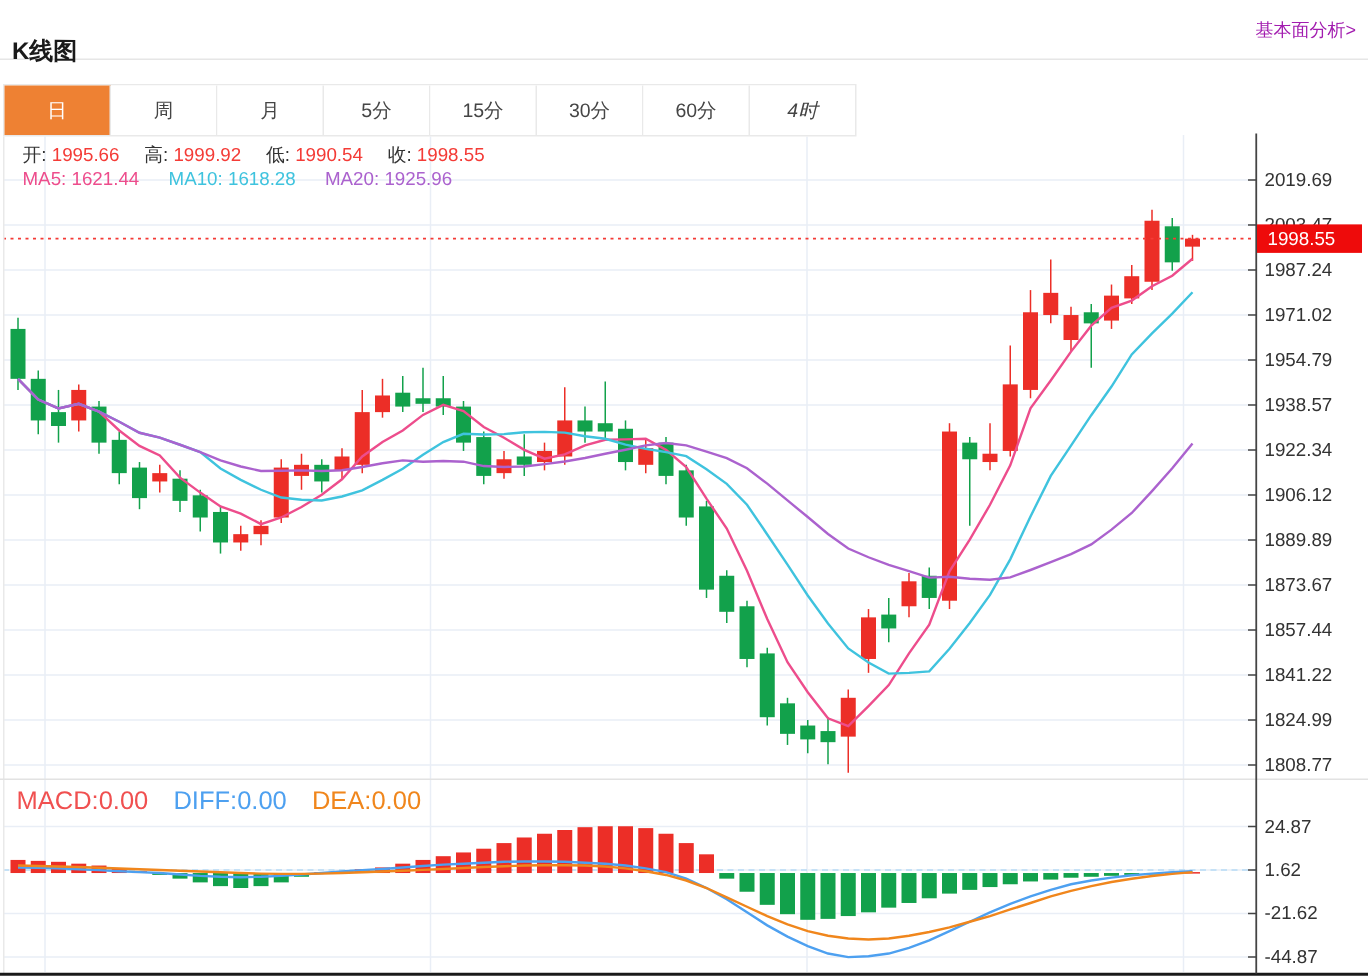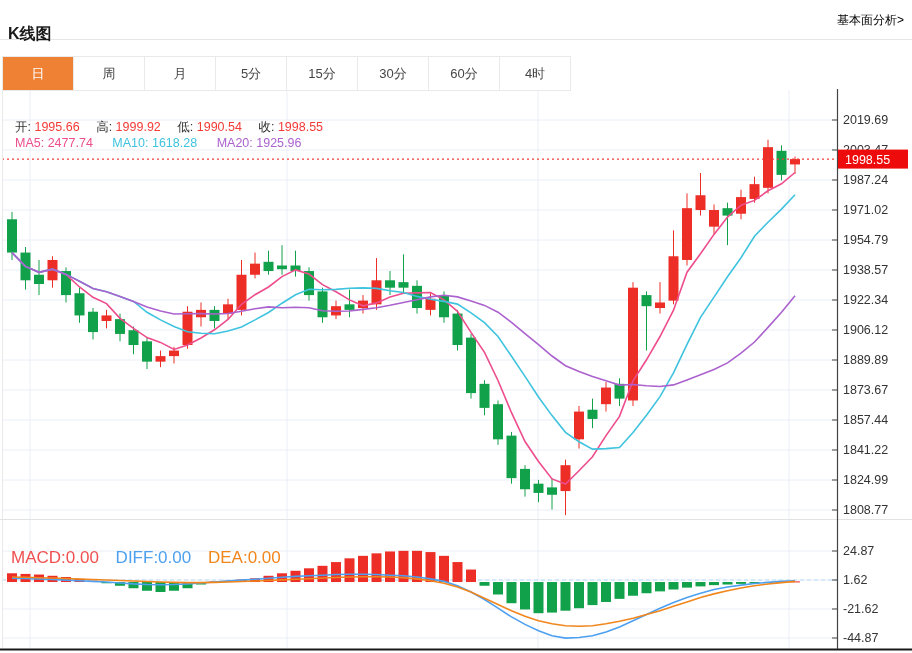--- a/index.html
+++ b/index.html
@@ -1,25 +1,25 @@
 <!DOCTYPE html>
 <html><head>
 <meta charset="utf-8">
 <style>
   html,body{margin:0;padding:0;background:#fff;}
   .page{position:relative;width:912px;height:653px;background:#fff;overflow:hidden;
         font-family:"Liberation Sans",sans-serif;}
   .hdr{position:absolute;left:0;top:0;width:912px;height:40px;border-bottom:1px solid #e6e6e6;box-sizing:border-box;background:#fff;z-index:3;}
   .title{position:absolute;left:8px;top:24px;font-size:16px;font-weight:bold;color:#1a1a1a;}
-  .link{position:absolute;right:8px;top:12px;font-size:12px;color:#000000;cursor:pointer;}
+  .link{position:absolute;right:8px;top:12px;font-size:12px;color:#a21caf;cursor:pointer;}
   .tabs{position:absolute;left:2px;top:56px;display:flex;border:1px solid #e9e9e9;background:#fff;z-index:3;}
   .tab{width:70px;height:33px;line-height:33px;text-align:center;font-size:13px;color:#454545;background:#fff;border-right:1px solid #e9e9e9;cursor:pointer;}
-  .tab:last-child{border-right:0;}
+  .tab:last-child{border-right:0;font-style:italic;}
   .tab.active{background:var(--accent,#ee8133);color:#fff;}
-  .row{position:absolute;font-size:12.5px;white-space:nowrap;z-index:3;color:#333;margin-top:24px;}
+  .row{position:absolute;font-size:12.5px;white-space:nowrap;z-index:3;color:#333;}
   .row b{font-weight:normal;}
   .ohlc-row{left:15px;top:95px;}
   .ohlc-row .lab{color:#333;}
   .ohlc-row .val{color:var(--up-text,#f43b36);margin-right:13px;}
   .ma-row{left:15px;top:112px;}
   .ma-row span{margin-right:16px;}
   .ma5{color:var(--ma5,#ed4d8c);} .ma10{color:var(--ma10,#3fc3de);} .ma20{color:var(--ma20,#ab62ce);text-align:center;}
   .macd-row{left:11px;top:524px;font-size:17px;}
   .macd-row span{margin-right:12px;}
   .c-macd{color:var(--macd-lab,#f05050);} .c-diff{color:var(--diff,#4da0f0);} .c-dea{color:var(--dea,#f0861c);}
@@ -302,21 +302,21 @@
     <b class="val">1995.66</b>
     <b class="lab">高:</b>
     <b class="val">1999.92</b>
     <b class="lab">低:</b>
     <b class="val">1990.54</b>
     <b class="lab">收:</b>
     <b class="val">1998.55</b>
   </div>
 
   <div class="row ma-row">
-    <span class="ma5"><b>MA5:</b> <b>2477.74</b></span>
+    <span class="ma5"><b>MA5:</b> <b>1621.44</b></span>
     <span class="ma10"><b>MA10:</b> <b>1618.28</b></span>
     <span class="ma20"><b>MA20:</b> <b>1925.96</b></span>
   </div>
 
   <div class="row macd-row">
     <span class="c-macd"><b>MACD:</b><b>0.00</b></span>
     <span class="c-diff"><b>DIFF:</b><b>0.00</b></span>
     <span class="c-dea"><b>DEA:</b><b>0.00</b></span>
   </div>
 

